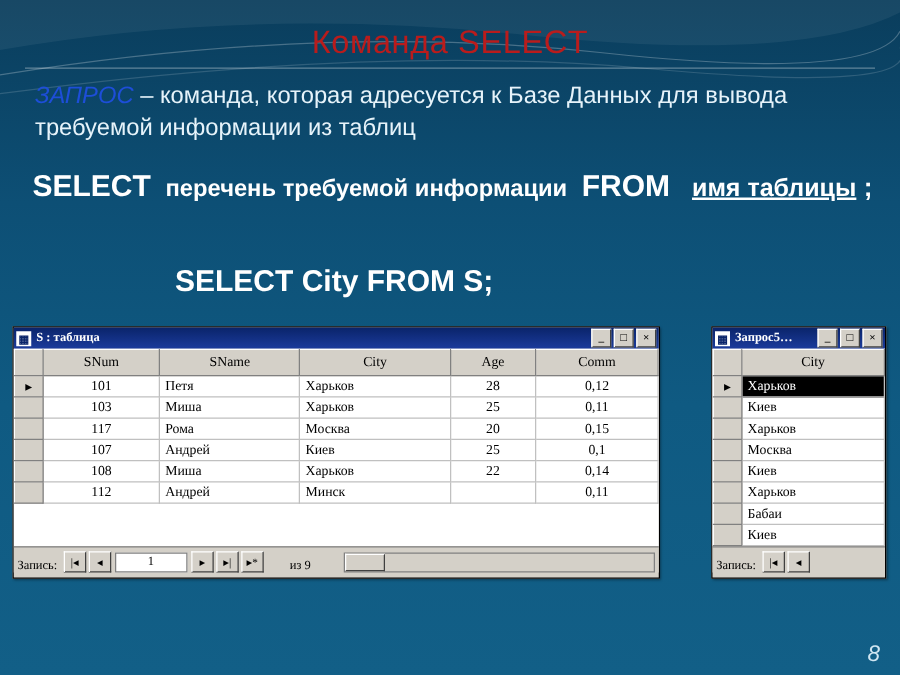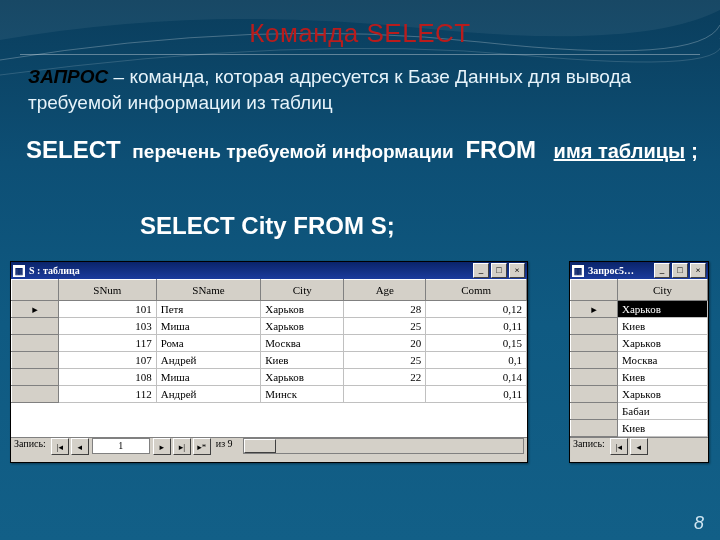--- a/index.html
+++ b/index.html
@@ -2,46 +2,46 @@
 <html><head>
 <meta charset="utf-8">
 <style>
 html,body{margin:0;padding:0}
 body{width:720px;height:540px;background:linear-gradient(180deg,#0a3d5c 0%,#0d4f75 30%,#0f5a82 60%,#125f87 100%);font-family:"Trebuchet MS",Arial,sans-serif;position:relative;overflow:hidden}
 .swoosh{position:absolute;top:0;left:0;width:720px;height:110px;pointer-events:none}
 .swoosh svg{width:100%;height:100%}
 .title{position:absolute;top:18px;left:0;width:720px;text-align:center;color:#b91c1c;font-size:26px;letter-spacing:.5px}
 .underline{position:absolute;top:54px;left:20px;width:680px;height:1px;background:rgba(255,255,255,.35)}
 .desc{position:absolute;top:64px;left:28px;width:660px;color:#e6f3fa;font-size:19px;line-height:1.35}
-.desc b{font-style:italic;font-weight:bold;color:#000000}
+.desc b{font-style:italic;font-weight:normal;color:#1d4ed8}
 .syntax{position:absolute;top:136px;left:26px;width:680px;color:#fff;font-size:21px;font-weight:bold}
 .syntax .kw{font-size:24px}
 .syntax .u1{font-size:19px}
 .syntax .u2{text-decoration:underline;font-size:20px}
 .example{position:absolute;top:212px;left:140px;color:#fff;font-size:24px;font-weight:bold}
 .win{position:absolute;background:#d4d0c8;border:1px solid #000;box-shadow:1px 1px 2px rgba(0,0,0,.4)}
 .win.left{left:10px;top:261px;width:516px;height:200px}
 .win.right{left:569px;top:261px;width:138px;height:200px}
 .tb{background:linear-gradient(180deg,#0a246a,#1b3b9c);height:17px;display:flex;align-items:center;padding:0 2px;color:#fff;font:bold 10px Tahoma}
 .tb .ico{width:12px;height:12px;background:#fff;margin-right:4px;display:flex;align-items:center;justify-content:center;color:#0a246a;font:bold 9px Tahoma}
 .tb .ttl{flex:1;white-space:nowrap;overflow:hidden}
 .tb .wbtn{width:14px;height:13px;background:#d4d0c8;border:1px solid #fff;border-right-color:#404040;border-bottom-color:#404040;margin-left:2px;display:flex;align-items:center;justify-content:center;color:#000;font:bold 9px Tahoma;line-height:1}
 .grid{background:#fff;height:158px;overflow:hidden}
 .grid table{border-collapse:collapse;width:100%;font:11px Tahoma}
-.grid th{background:#d4d0c8;border:1px solid #808080;border-top-color:#fff;border-left-color:#fff;padding:2px 16px;font-weight:normal;text-align:center;height:16px}
+.grid th{background:#d4d0c8;border:1px solid #808080;border-top-color:#fff;border-left-color:#fff;padding:2px 4px;font-weight:normal;text-align:center;height:16px}
 .grid td{border:1px solid #c0c0c0;padding:1px 4px;height:14px;white-space:nowrap}
 .grid .rowsel{background:#d4d0c8;width:14px;text-align:center;border:1px solid #808080;border-top-color:#fff;border-left-color:#fff}
-.grid .num{text-align:right}
+.grid .num{text-align:center}
 .grid .txt{text-align:left}
 .grid .cur{background:#000;color:#fff}
-.nav{height:20px;background:#d4d0c8;border-top:1px solid #808080;display:flex;align-items:flex-start;font:10px Tahoma;padding:0 3px}
+.nav{height:20px;background:#d4d0c8;border-top:1px solid #808080;display:flex;align-items:flex-end;font:10px Tahoma;padding:0 3px}
 .nav .lbl{margin-right:4px}
 .nav .nbtn{width:16px;height:15px;background:#d4d0c8;border:1px solid #fff;border-right-color:#404040;border-bottom-color:#404040;display:flex;align-items:center;justify-content:center;font:9px Tahoma;margin:0 1px}
 .nav .rec{width:56px;height:14px;background:#fff;border:1px solid #808080;text-align:center;margin:0 2px;line-height:14px}
-.nav .of{margin:0 4px}
+.nav .of{margin:0 20px}
 .nav .sb{flex:1;height:14px;background:#d4d0c8;border:1px solid #808080;margin-left:6px;position:relative}
 .nav .sb .th{position:absolute;left:0;top:0;width:30px;height:12px;background:#d4d0c8;border:1px solid #fff;border-right-color:#404040;border-bottom-color:#404040}
 .pagenum{position:absolute;bottom:6px;right:16px;color:#d0e6f2;font-size:18px;font-style:italic}
 </style>
 </head>
 <body>
 
 <div class="swoosh">
 <svg viewBox="0 0 720 110">
       <path d="M0,40 Q200,5 420,28 T720,10 L720,0 L0,0 Z" fill="rgba(255,255,255,0.06)"></path>

